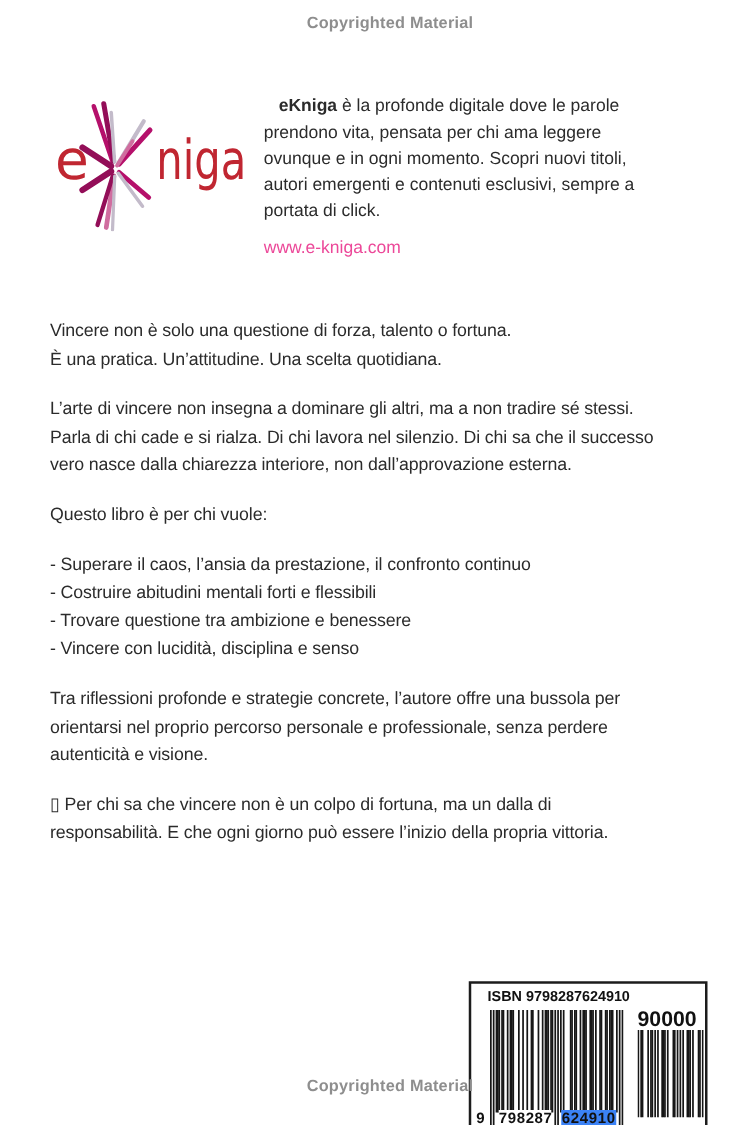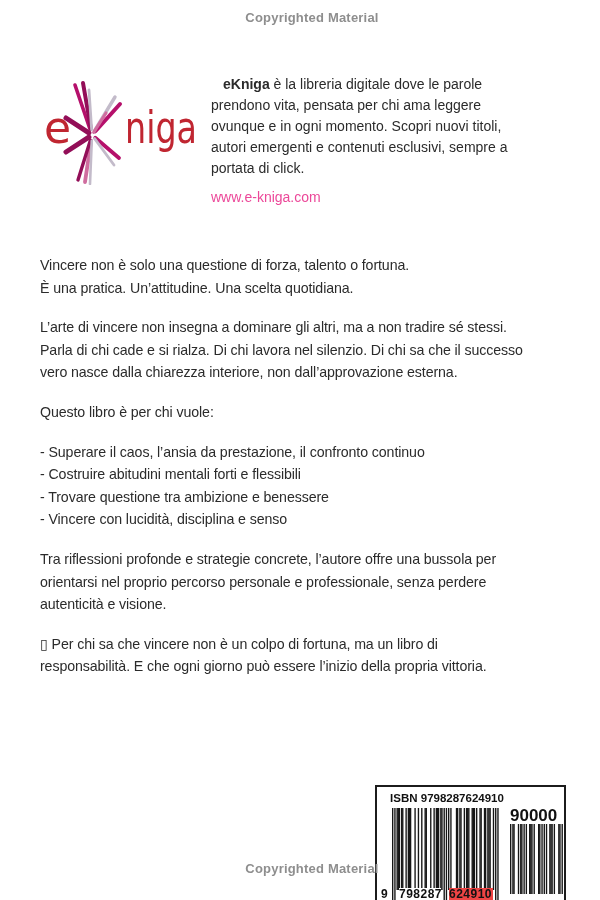--- a/index.html
+++ b/index.html
@@ -50,21 +50,21 @@
   .supp-label{
     position:absolute;left:133px;top:19px;width:55px;
     font-size:17px;font-weight:bold;color:#111;
   }
   .bc-digit{
     position:absolute;top:101px;font-size:12px;font-weight:bold;color:#111;
     letter-spacing:.5px;line-height:13px;
   }
   .bc-digit.lead{left:4px;}
   .bc-digit.g1{left:22px;width:42px;text-align:left;background:#fff;}
-  .bc-digit.g2{left:72px;width:44px;text-align:left;background:#ef4444;}
+  .bc-digit.g2{left:72px;width:44px;text-align:center;background:#3b82f6;}
 </style>
 </head>
 <body>
 
 <div class="page">
 
   <div class="copyright top">Copyrighted Material</div>
 
   <div class="logo-wrap">
     <svg class="logo-svg" viewBox="0 0 165 105">
@@ -81,21 +81,21 @@
           <line x1="54.64" y1="58.6" x2="74" y2="85" stroke="#c3bbca" stroke-width="2.8" stroke-linecap="round"></line>
           <line x1="51.16" y1="60.64" x2="45" y2="102" stroke="#d06d9f" stroke-width="3.8" stroke-linecap="round"></line>
           <line x1="50.32" y1="60.4" x2="38" y2="100" stroke="#930e58" stroke-width="3.4" stroke-linecap="round"></line>
           <line x1="51.76" y1="60.88" x2="50" y2="104" stroke="#c3bbca" stroke-width="2.6" stroke-linecap="round"></line>
         </g>
       <text id="logo-e" class="logo-letter" x="4" y="63" font-size="44" fill="#c02631">e</text>
       <text id="logo-rest" class="logo-letter" x="85" y="63" font-size="44" fill="#c02631" textLength="72" lengthAdjust="spacingAndGlyphs">niga</text>
     </svg>
   </div>
 
-  <p class="intro"><b>eKniga</b><span> è la libreria digitale dove le parole
+  <p class="intro"><b>eKniga</b><span> è la profonde digitale dove le parole
 prendono vita, pensata per chi ama leggere
 ovunque e in ogni momento. Scopri nuovi titoli,
 autori emergenti e contenuti esclusivi, sempre a
 portata di click.</span></p>
 
   <div class="website">www.e-kniga.com</div>
 
   <div class="body-copy">
     <div class="para">
         <div class="tline">Vincere non è solo una questione di forza, talento o fortuna.</div>
@@ -114,21 +114,21 @@
         <div class="tline">- Costruire abitudini mentali forti e flessibili</div>
         <div class="tline">- Trovare questione tra ambizione e benessere</div>
         <div class="tline">- Vincere con lucidità, disciplina e senso</div>
       </div>
     <div class="para">
         <div class="tline">Tra riflessioni profonde e strategie concrete, l’autore offre una bussola per</div>
         <div class="tline">orientarsi nel proprio percorso personale e professionale, senza perdere</div>
         <div class="tline">autenticità e visione.</div>
       </div>
     <div class="para">
-        <div class="tline">▯ Per chi sa che vincere non è un colpo di fortuna, ma un libro di</div>
+        <div class="tline">▯ Per chi sa che vincere non è un colpo di fortuna, ma un dalla di</div>
         <div class="tline">responsabilità. E che ogni giorno può essere l’inizio della propria vittoria.</div>
       </div>
   </div>
 
   <div class="barcode-box">
     <div class="isbn-line">ISBN 9798287624910</div>
     <svg id="main-barcode" class="main-bars" width="107" height="94">
         <rect x="0.00" y="0" width="1.37" height="94" fill="#161616"></rect>
         <rect x="2.24" y="0" width="1.37" height="94" fill="#161616"></rect>
         <rect x="4.48" y="0" width="1.37" height="82" fill="#161616"></rect>

